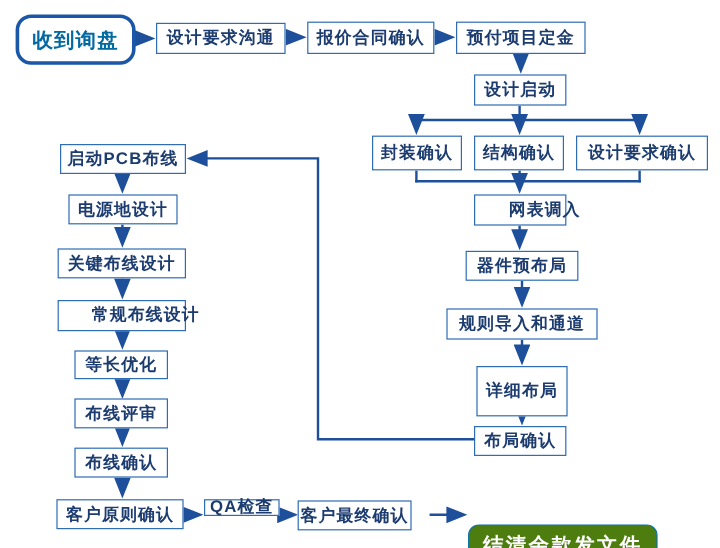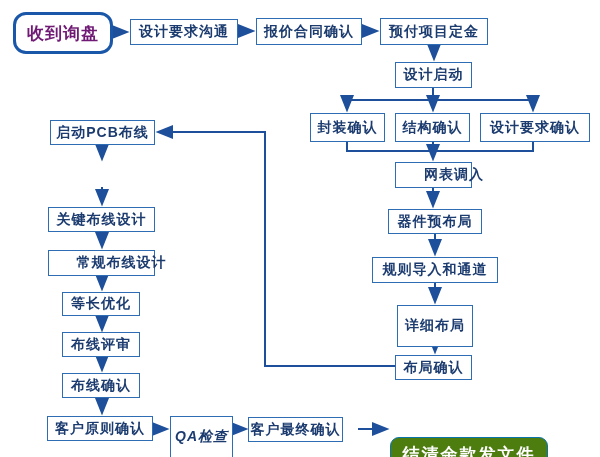--- a/index.html
+++ b/index.html
@@ -10,21 +10,21 @@
   svg.connectors{position:absolute;left:0;top:0;width:600px;height:457px;}
   .node{
     position:absolute;box-sizing:border-box;
     display:flex;align-items:center;justify-content:center;
     background:#ffffff;border:1.5px solid #2e6cb3;
     color:#1c3c70;font-weight:bold;font-size:14px;letter-spacing:1px;
     white-space:nowrap;text-align:center;
   }
   .node--start{
     border:3px solid #1a57a8;border-radius:13px;
-    font-size:17px;color:#701a75;letter-spacing:1px;
+    font-size:17px;color:#0369a1;letter-spacing:1px;
   }
   .node--end{
     background:#4d7c0f;border:1.5px solid #0b74a9;border-radius:9px;
     color:#ffffff;font-size:17px;letter-spacing:2px;margin-top:25px;
   }
   .cline{stroke:#1d4f9b;stroke-width:2;fill:none;}
 </style>
 </head>
 <body>
 
@@ -83,24 +83,25 @@
   <div class="node" style="left:395px;top:113px;width:75px;height:29px;">结构确认</div>
   <div class="node" style="left:480px;top:113px;width:110px;height:29px;">设计要求确认</div>
 
   <div class="node" style="left:395px;top:162px;width:77px;height:26px;padding-left:41px;">网表调入</div>
   <div class="node" style="left:388px;top:209px;width:94px;height:25px;">器件预布局</div>
   <div class="node" style="left:372px;top:257px;width:126px;height:26px;">规则导入和通道</div>
   <div class="node" style="left:397px;top:305px;width:76px;height:42px;">详细布局</div>
   <div class="node" style="left:395px;top:355px;width:77px;height:25px;">布局确认</div>
 
   <div class="node" style="left:50px;top:120px;width:105px;height:25px;">启动PCB布线</div>
+  <div class="node" style="left:57px;top:162px;width:91px;height:25px;">电源地设计</div>
   <div class="node" style="left:48px;top:207px;width:107px;height:25px;">关键布线设计</div>
   <div class="node" style="left:48px;top:250px;width:107px;height:26px;padding-left:40px;">常规布线设计</div>
   <div class="node" style="left:62px;top:292px;width:78px;height:24px;">等长优化</div>
   <div class="node" style="left:62px;top:332px;width:78px;height:25px;">布线评审</div>
   <div class="node" style="left:62px;top:373px;width:78px;height:25px;">布线确认</div>
 
   <div class="node" style="left:47px;top:416px;width:106px;height:25px;">客户原则确认</div>
-  <div class="node" style="left:170px;top:416px;width:63px;height:42px;font-style:italic;">QA检查</div>
+  <div class="node" style="left:170px;top:416px;width:63px;height:14px;">QA检查</div>
   <div class="node" style="left:248px;top:417px;width:95px;height:25px;">客户最终确认</div>
   <div class="node node--end" style="left:390px;top:412px;width:158px;height:34px;">结清余款发文件</div>
 
 </div>
 
 </body></html>

